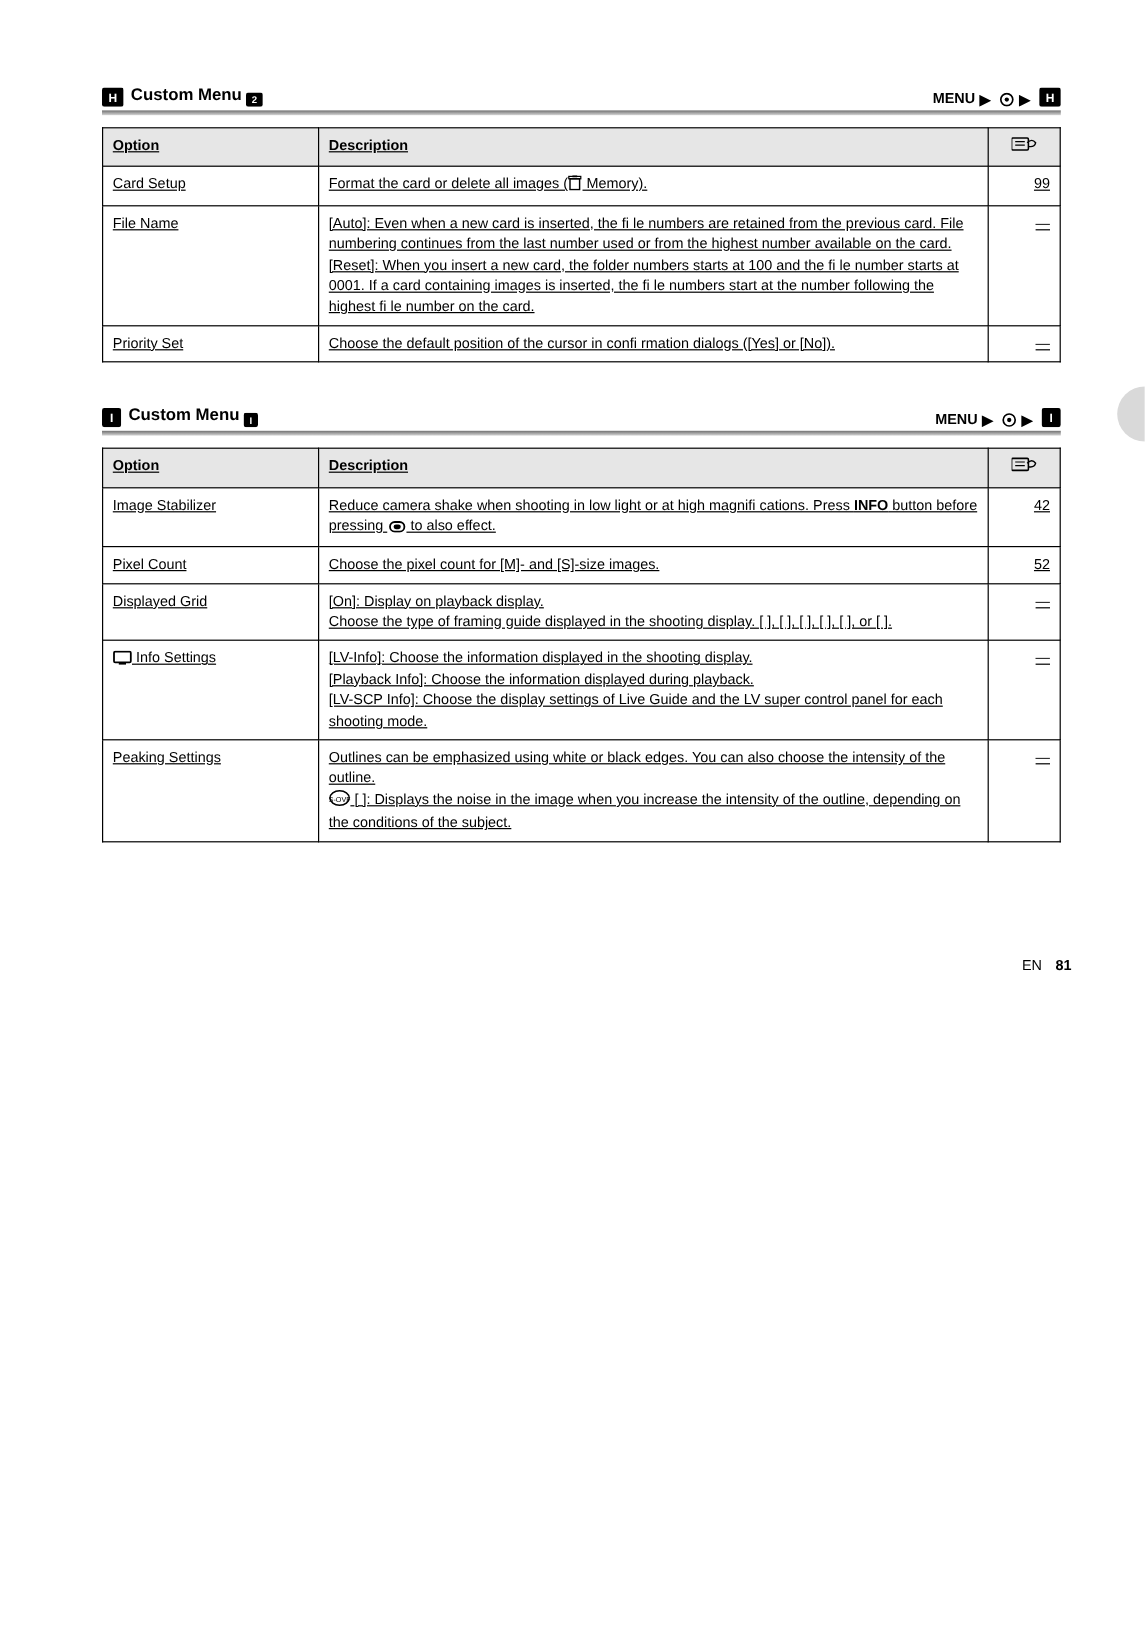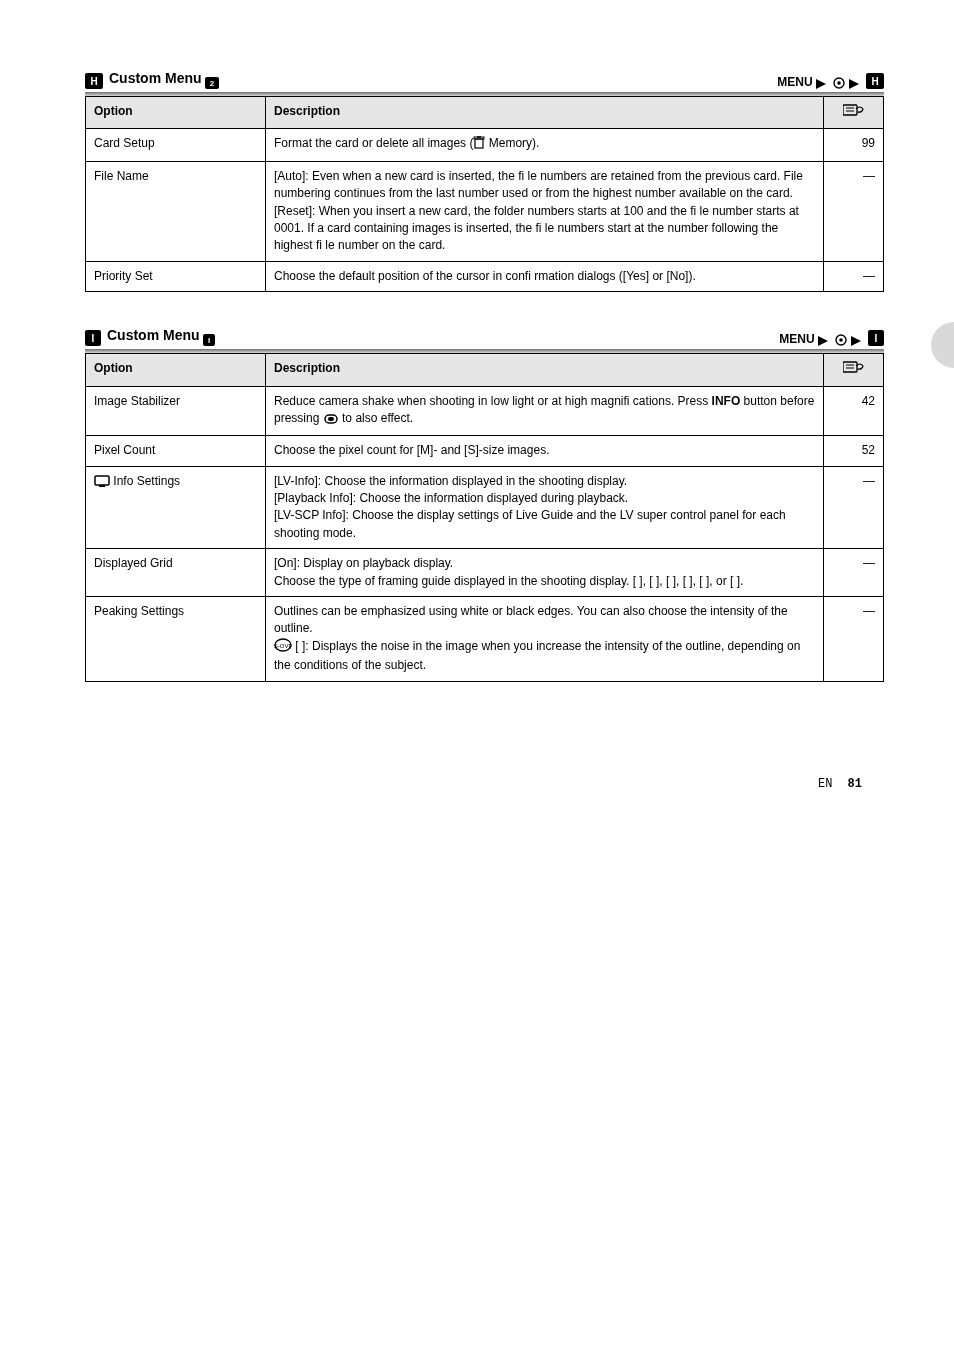--- a/index.html
+++ b/index.html
@@ -44,21 +44,23 @@
     margin-right: 6px;
   }
   .hr-bar {
     height: 4px;
     background: linear-gradient(#707070, #d5d5d5);
     margin-top: 3px;
   }
   table.opt {
     width: 100%;
     border-collapse: collapse;
+    margin-top: 10px;
     margin-bottom: 35px;
+    text-decoration: underline;
   }
   table.opt th, table.opt td {
     border: 1px solid #000;
     padding: 6px 8px;
     vertical-align: top;
     text-align: left;
     font-size: 12px;
     line-height: 1.45;
   }
   table.opt th {
@@ -67,22 +69,21 @@
   }
   table.opt th.opt-col { width: 180px; }
   table.opt th.pg-col { width: 60px; text-align: center; }
   table.opt td.pg { text-align: right; }
   .bold { font-weight: bold; }
   .menu-path svg, .sec-hdr .name svg { vertical-align: -3px; }
   .small-icon { display: inline-block; vertical-align: -2px; }
   .footer {
     text-align: right;
     font-size: 12px;
-    padding: 0 92px 40px 0;
-    font-family: Liberation Mono, monospace;
+    padding: 0 61px 40px 0;
   }
   .footer .pn { margin-right: 8px; }
 </style>
 </head>
 <body>
 
 <div class="page">
 
   <div class="side-tab"></div>
 
@@ -220,41 +221,41 @@
               </svg></span><span> to also effect.</span>
       </td>
       <td class="pg">42</td>
     </tr>
     <tr>
       <td>Pixel Count</td>
       <td>Choose the pixel count for [M]- and [S]-size images.</td>
       <td class="pg">52</td>
     </tr>
     <tr>
+      <td>Displayed Grid</td>
+      <td>
+        <div>[On]: Display on playback display.</div>
+        <div>
+          <span>Choose the type of framing guide displayed in the shooting display. [ ], [ ], [ ], [ ], [ ], or [ ].</span>
+        </div>
+      </td>
+      <td class="pg">—</td>
+    </tr>
+    <tr>
       <td>
         <span class="small-icon"><svg width="16" height="12">
                 <rect x="1" y="1" width="14" height="9" rx="1" fill="none" stroke="#000" stroke-width="1.5"></rect>
                 <rect x="5" y="10" width="6" height="2" fill="#000"></rect>
               </svg></span>
         <span>Info Settings</span>
       </td>
       <td>
         <div>[LV-Info]: Choose the information displayed in the shooting display.</div>
         <div>[Playback Info]: Choose the information displayed during playback.</div>
         <div>[LV-SCP Info]: Choose the display settings of Live Guide and the LV super control panel for each shooting mode.</div>
-      </td>
-      <td class="pg">—</td>
-    </tr>
-    <tr>
-      <td>Displayed Grid</td>
-      <td>
-        <div>[On]: Display on playback display.</div>
-        <div>
-          <span>Choose the type of framing guide displayed in the shooting display. [ ], [ ], [ ], [ ], [ ], or [ ].</span>
-        </div>
       </td>
       <td class="pg">—</td>
     </tr>
     <tr>
       <td>Peaking Settings</td>
       <td>
         <div>Outlines can be emphasized using white or black edges. You can also choose the intensity of the outline.</div>
         <div>
           <span class="small-icon"><svg width="18" height="14">
                   <ellipse cx="9" cy="7" rx="8" ry="6" fill="none" stroke="#000" stroke-width="1.3"></ellipse>

